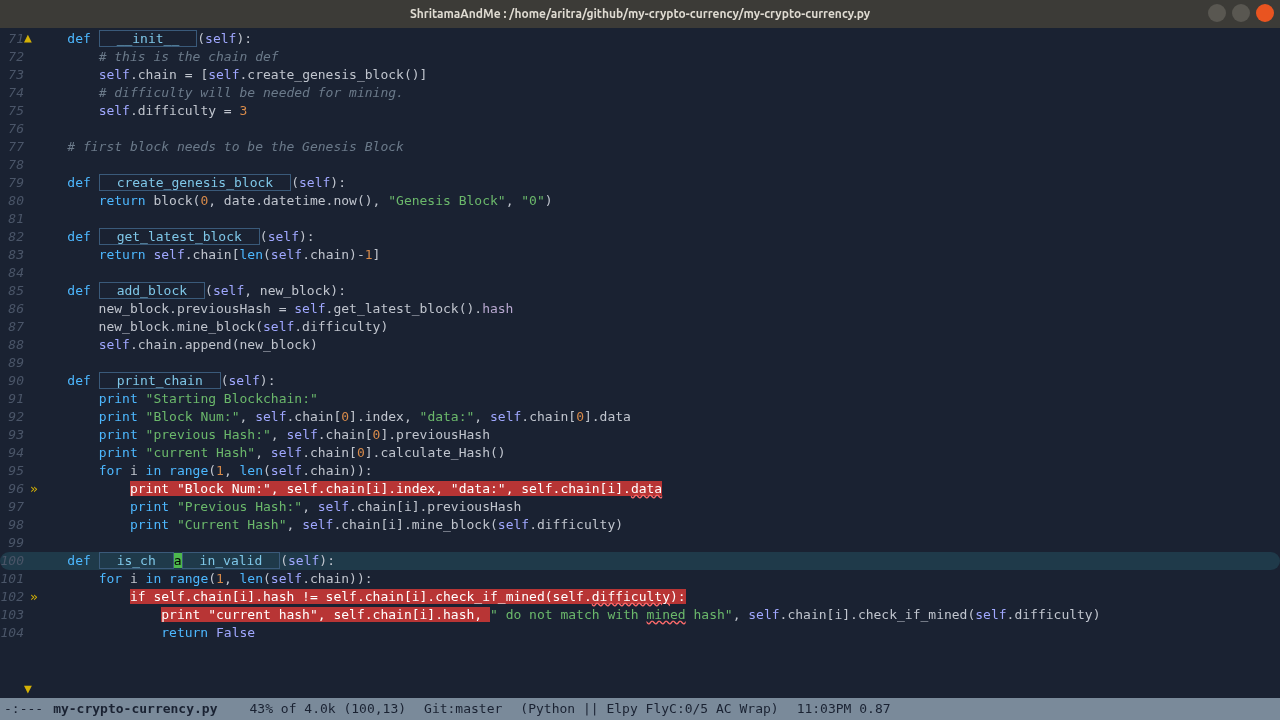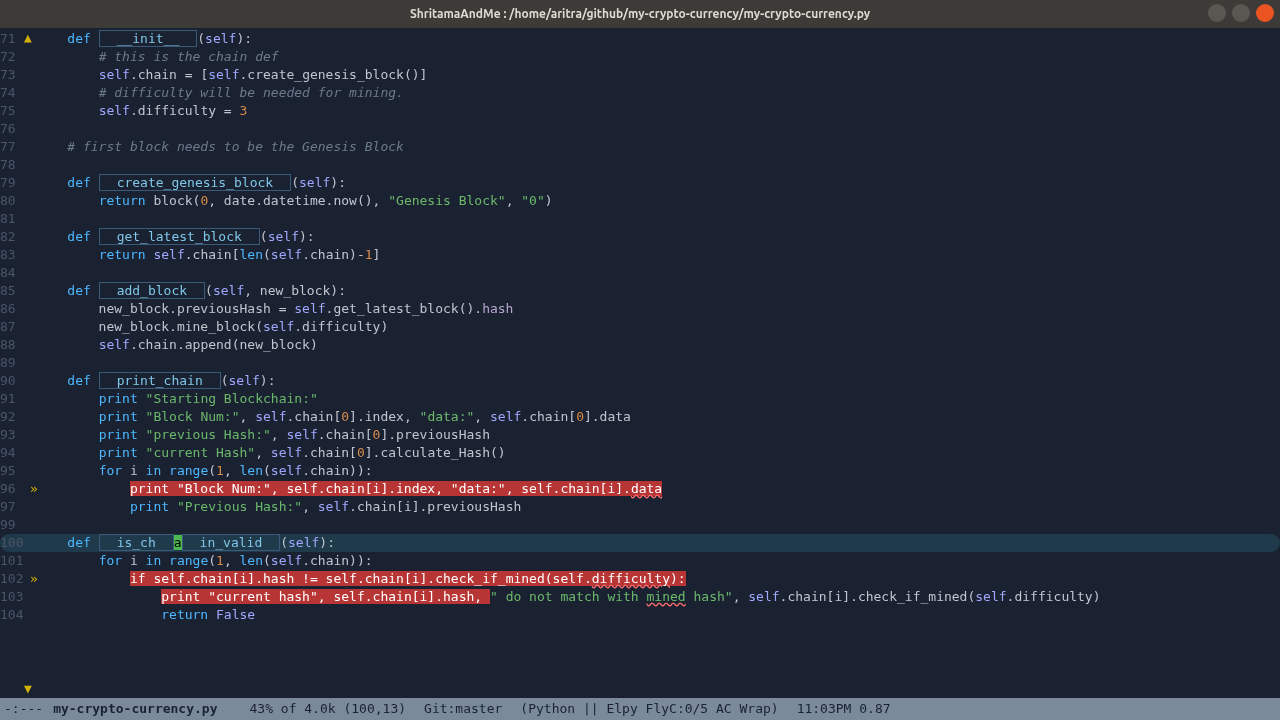--- a/index.html
+++ b/index.html
@@ -64,25 +64,26 @@
 }
 .line {
   display: flex;
   height: 18px;
   line-height: 18px;
   white-space: pre;
 }
 .line.current { background: #1f3a4a; border-radius: 9px; }
 .ln {
   width: 30px;
-  text-align: left;
+  text-align: right;
   padding-right: 6px;
   color: #4a5568;
   flex-shrink: 0;
   user-select: none;
+  font-style: italic;
 }
 .mark {
   width: 6px;
   color: #d4b106;
   flex-shrink: 0;
 }
 .code { flex: 1; }
 .kw { color: #4db8ff; }
 .fn { color: #7fc7e8; border: 1px solid #3a5a7a; padding: 0 17px; }
 .self { color: #a0a8ff; }
@@ -143,20 +144,21 @@
       <div class="line"><span class="ln">88</span><span class="mark"> </span><span class="code"><span>        </span><span class="self">self</span><span class="op">.chain.append(new_block)</span></span></div>
       <div class="line"><span class="ln">89</span><span class="mark"> </span><span class="code"></span></div>
       <div class="line"><span class="ln">90</span><span class="mark"> </span><span class="code"><span>    </span><span class="kw">def</span><span> </span><span class="fn">print_chain</span><span class="op">(</span><span class="self">self</span><span class="op">):</span></span></div>
       <div class="line"><span class="ln">91</span><span class="mark"> </span><span class="code"><span>        </span><span class="kw">print</span><span> </span><span class="str">"Starting Blockchain:"</span></span></div>
       <div class="line"><span class="ln">92</span><span class="mark"> </span><span class="code"><span>        </span><span class="kw">print</span><span> </span><span class="str">"Block Num:"</span><span class="op">, </span><span class="self">self</span><span class="op">.chain[</span><span class="num">0</span><span class="op">].index, </span><span class="str">"data:"</span><span class="op">, </span><span class="self">self</span><span class="op">.chain[</span><span class="num">0</span><span class="op">].data</span></span></div>
       <div class="line"><span class="ln">93</span><span class="mark"> </span><span class="code"><span>        </span><span class="kw">print</span><span> </span><span class="str">"previous Hash:"</span><span class="op">, </span><span class="self">self</span><span class="op">.chain[</span><span class="num">0</span><span class="op">].previousHash</span></span></div>
       <div class="line"><span class="ln">94</span><span class="mark"> </span><span class="code"><span>        </span><span class="kw">print</span><span> </span><span class="str">"current Hash"</span><span class="op">, </span><span class="self">self</span><span class="op">.chain[</span><span class="num">0</span><span class="op">].calculate_Hash()</span></span></div>
       <div class="line"><span class="ln">95</span><span class="mark"> </span><span class="code"><span>        </span><span class="kw">for</span><span class="op"> i </span><span class="kw">in</span><span> </span><span class="kw">range</span><span class="op">(</span><span class="num">1</span><span class="op">, </span><span class="kw">len</span><span class="op">(</span><span class="self">self</span><span class="op">.chain)):</span></span></div>
       <div class="line"><span class="ln">96</span><span class="mark">»</span><span class="code"><span>            </span><span class="hl-err">print</span><span class="hl-err"> </span><span class="hl-err">"Block Num:"</span><span class="hl-err">, </span><span class="hl-err">self</span><span class="hl-err">.chain[i].index, </span><span class="hl-err">"data:"</span><span class="hl-err">, </span><span class="hl-err">self</span><span class="hl-err">.chain[i].</span><span class="hl-err underline-err">data</span></span></div>
       <div class="line"><span class="ln">97</span><span class="mark"> </span><span class="code"><span>            </span><span class="kw">print</span><span> </span><span class="str">"Previous Hash:"</span><span class="op">, </span><span class="self">self</span><span class="op">.chain[i].previousHash</span></span></div>
+      <div class="line"><span class="ln">98</span><span class="mark"> </span><span class="code"><span>            </span><span class="kw">print</span><span> </span><span class="str">"Current Hash"</span><span class="op">, </span><span class="self">self</span><span class="op">.chain[i].mine_block(</span><span class="self">self</span><span class="op">.difficulty)</span></span></div>
       <div class="line"><span class="ln">99</span><span class="mark"> </span><span class="code"></span></div>
       <div class="line current"><span class="ln">100</span><span class="mark"> </span><span class="code"><span>    </span><span class="kw">def</span><span> </span><span class="fn">is_ch</span><span class="cursor">a</span><span class="fn">in_valid</span><span class="op">(</span><span class="self">self</span><span class="op">):</span></span></div>
       <div class="line"><span class="ln">101</span><span class="mark"> </span><span class="code"><span>        </span><span class="kw">for</span><span class="op"> i </span><span class="kw">in</span><span> </span><span class="kw">range</span><span class="op">(</span><span class="num">1</span><span class="op">, </span><span class="kw">len</span><span class="op">(</span><span class="self">self</span><span class="op">.chain)):</span></span></div>
       <div class="line"><span class="ln">102</span><span class="mark">»</span><span class="code"><span>            </span><span class="hl-err">if</span><span class="hl-err"> </span><span class="hl-err">self</span><span class="hl-err">.chain[i].hash != </span><span class="hl-err">self</span><span class="hl-err">.chain[i].check_if_mined(</span><span class="hl-err">self</span><span class="hl-err">.</span><span class="hl-err underline-err">difficulty</span><span class="hl-err">):</span></span></div>
       <div class="line"><span class="ln">103</span><span class="mark"> </span><span class="code"><span>                </span><span class="hl-err">print</span><span class="hl-err"> </span><span class="hl-err">"current hash"</span><span class="hl-err">, </span><span class="hl-err">self</span><span class="hl-err">.chain[i].hash, </span><span class="str">" do not match with </span><span class="str underline-err">mined</span><span class="str"> hash"</span><span class="op">, </span><span class="self">self</span><span class="op">.chain[i].check_if_mined(</span><span class="self">self</span><span class="op">.difficulty)</span></span></div>
       <div class="line"><span class="ln">104</span><span class="mark"> </span><span class="code"><span>                </span><span class="kw">return</span><span> </span><span class="self">False</span></span></div>
     </div>
   <span class="gutter-fold-down">▼</span>
 </div>
 

